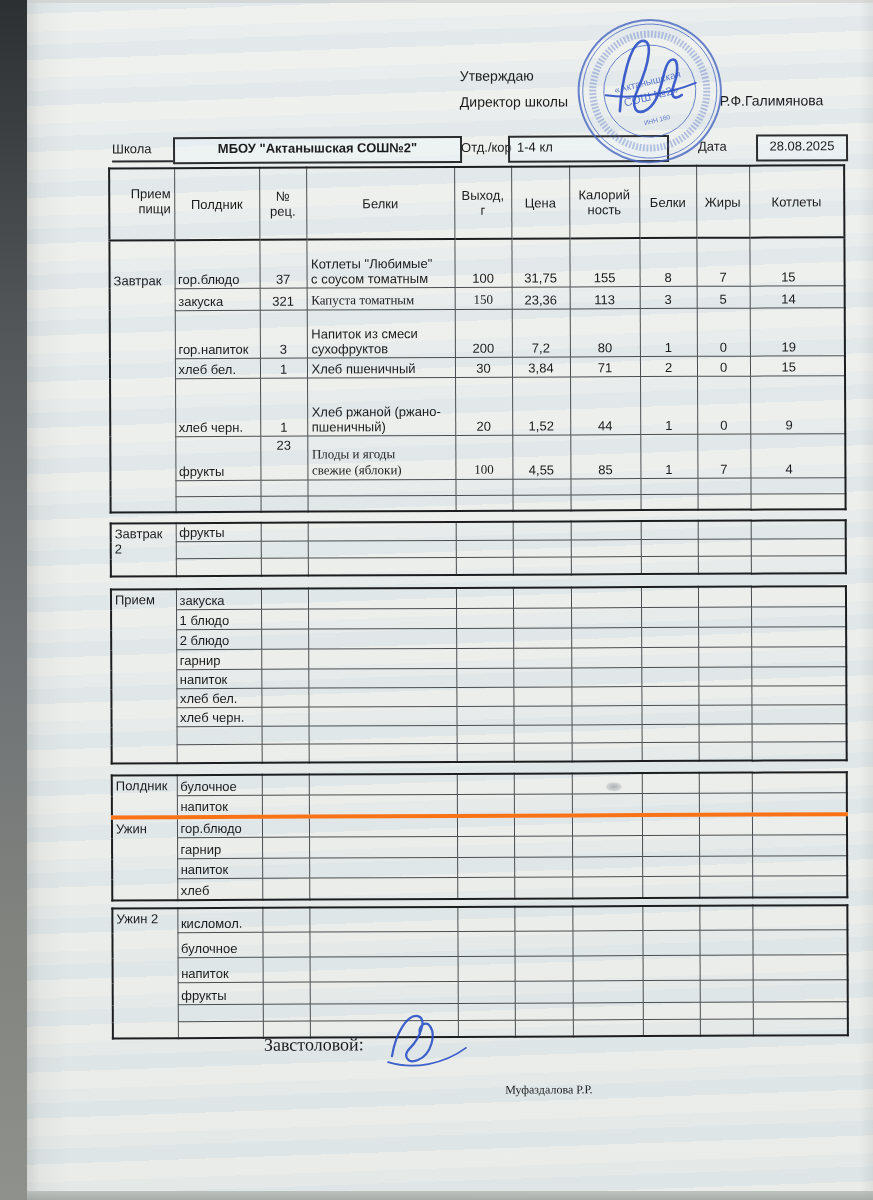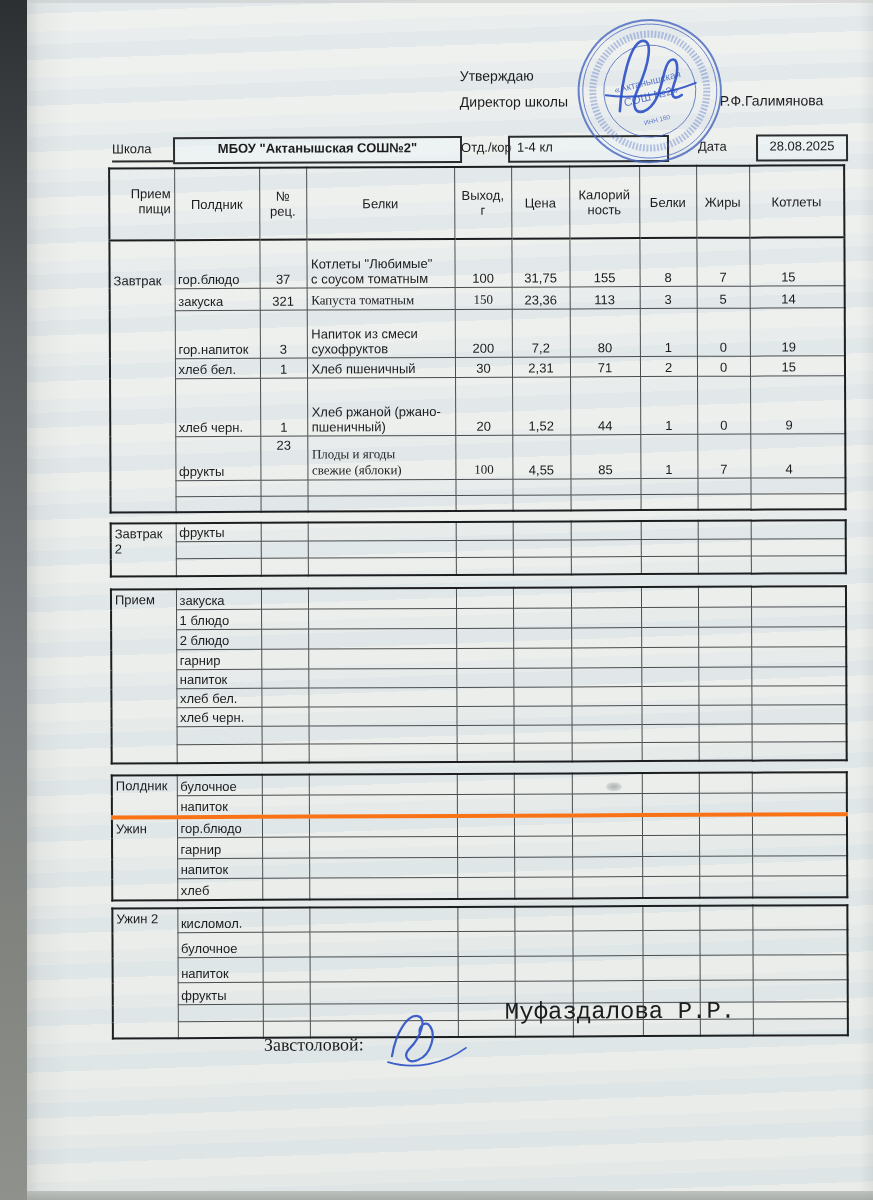--- a/index.html
+++ b/index.html
@@ -67,21 +67,21 @@
   td.c-razdel { text-align:left; }
   td.c-dish { text-align:left; white-space:pre-line; padding-left:4px; }
   td.c-carb { padding-right:20px; }
   td.rec-top { vertical-align:top; }
   tr.group-start td { border-top:4px solid #f97316; }
   .serif { font-family:"Liberation Serif", serif; font-size:13.5px; }
 
   
   .ft-label { position:absolute; left:262px; top:1034px; font-family:"Liberation Serif",serif; font-size:18px; }
   .ft-sig   { position:absolute; left:372px; top:1004px; z-index:2; }
-  .ft-name  { position:absolute; left:503px; top:999px; font-family:Liberation Mono, monospace; font-size:24px; }
+  .ft-name  { position:absolute; left:503px; top:1083px; font-family:Liberation Serif, serif; font-size:12px; }
 
   .smudge { position:absolute; left:605px; top:783px; width:16px; height:9px; border-radius:50%;
             background:radial-gradient(#8f9599, rgba(143,149,153,0)); opacity:.7; }
 </style>
 </head>
 <body>
 
 <div class="paper"></div>
 <div class="edge-top"></div>
 
@@ -183,21 +183,21 @@
             <td class="c-kcal">80</td>
             <td class="c-prot">1</td>
             <td class="c-fat">0</td>
             <td class="c-carb">19</td>
           </tr>
           <tr style="height: 20px;">
             <td class="c-razdel">хлеб бел.</td>
             <td class="c-rec">1</td>
             <td class="c-dish">Хлеб пшеничный</td>
             <td class="c-out">30</td>
-            <td class="c-price">2,31</td>
+            <td class="c-price">3,84</td>
             <td class="c-kcal">71</td>
             <td class="c-prot">2</td>
             <td class="c-fat">0</td>
             <td class="c-carb">15</td>
           </tr>
           <tr style="height: 58px;">
             <td class="c-razdel">хлеб черн.</td>
             <td class="c-rec">1</td>
             <td class="c-dish">Хлеб ржаной (ржано-
 пшеничный)</td>

